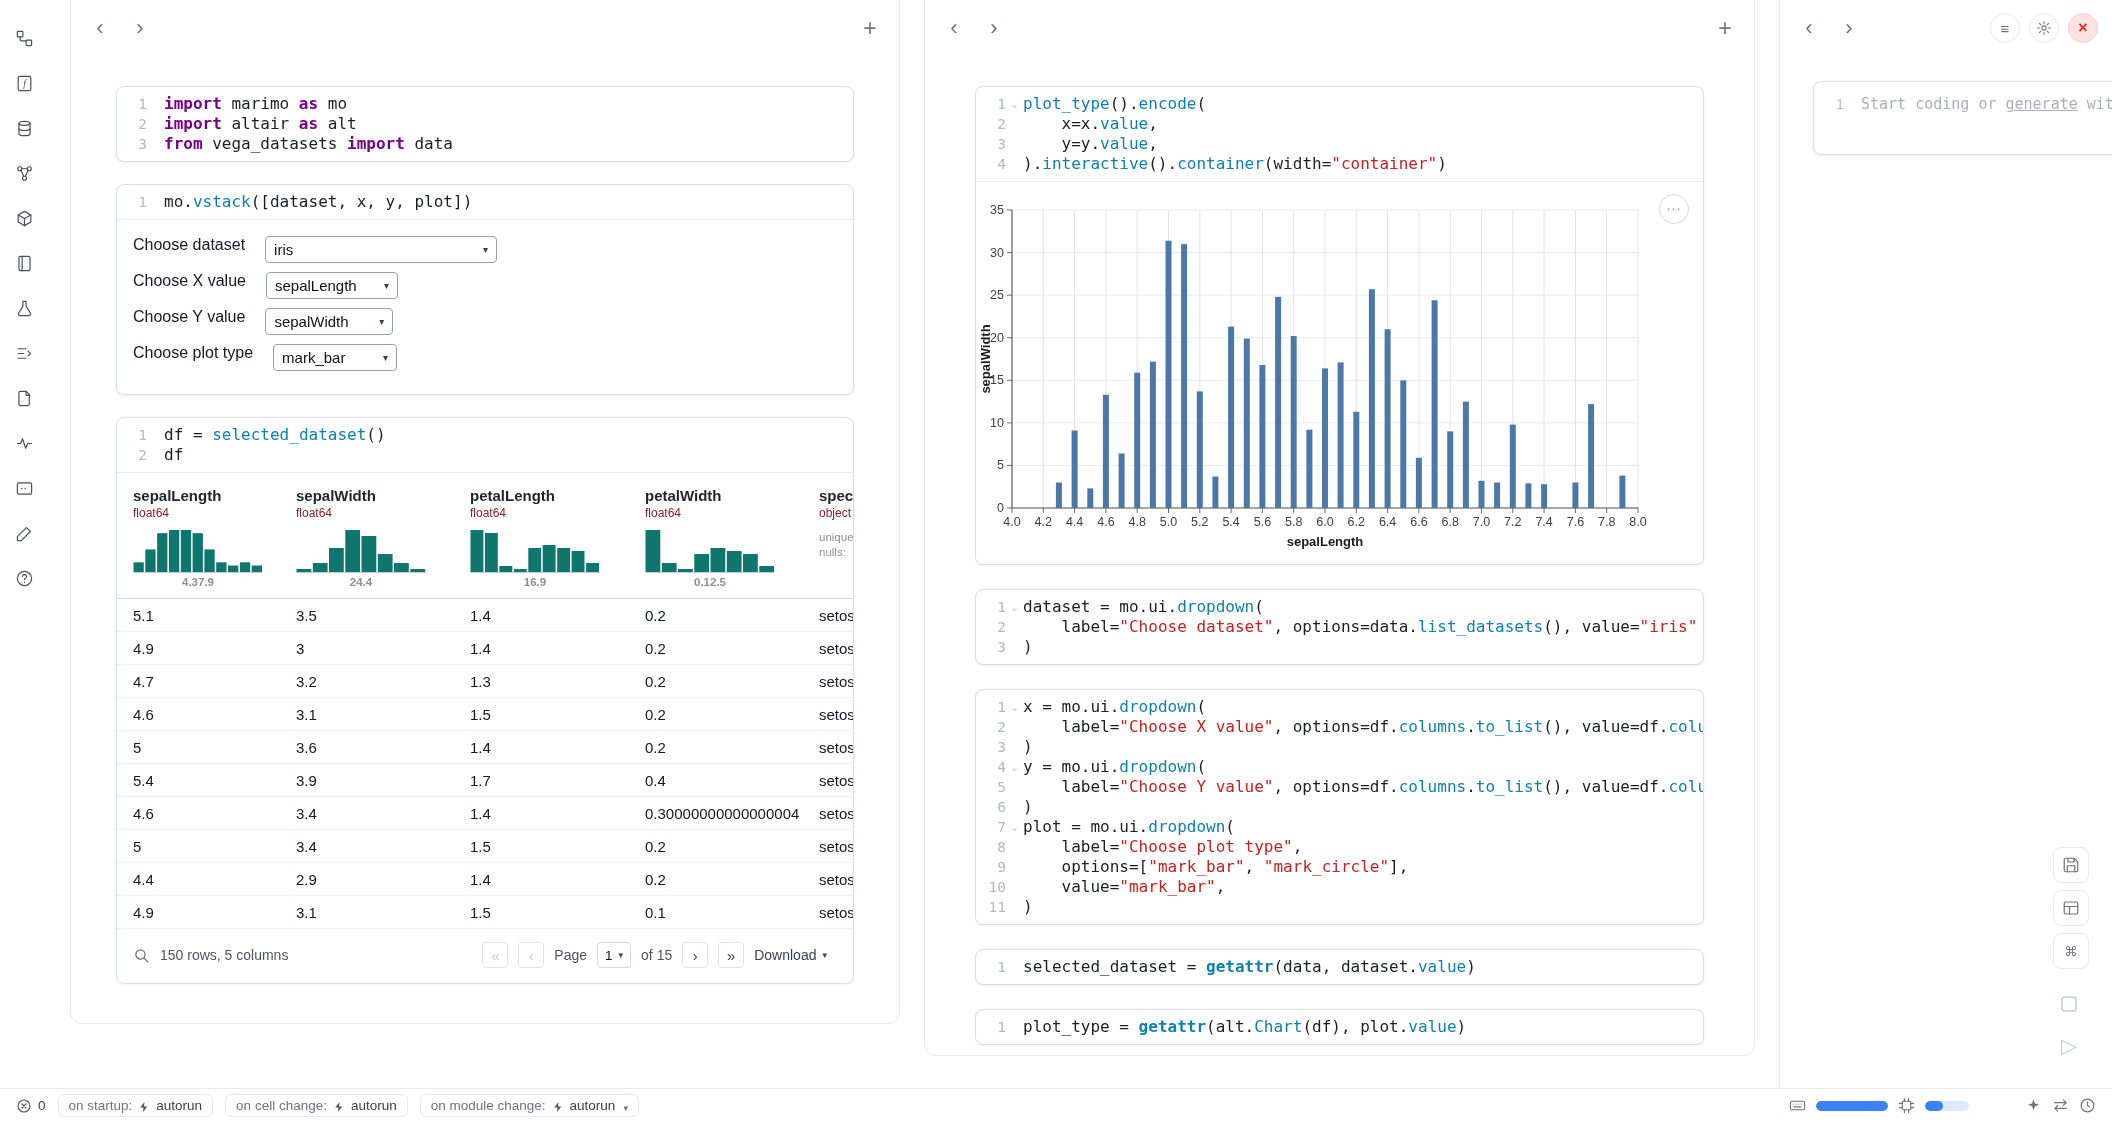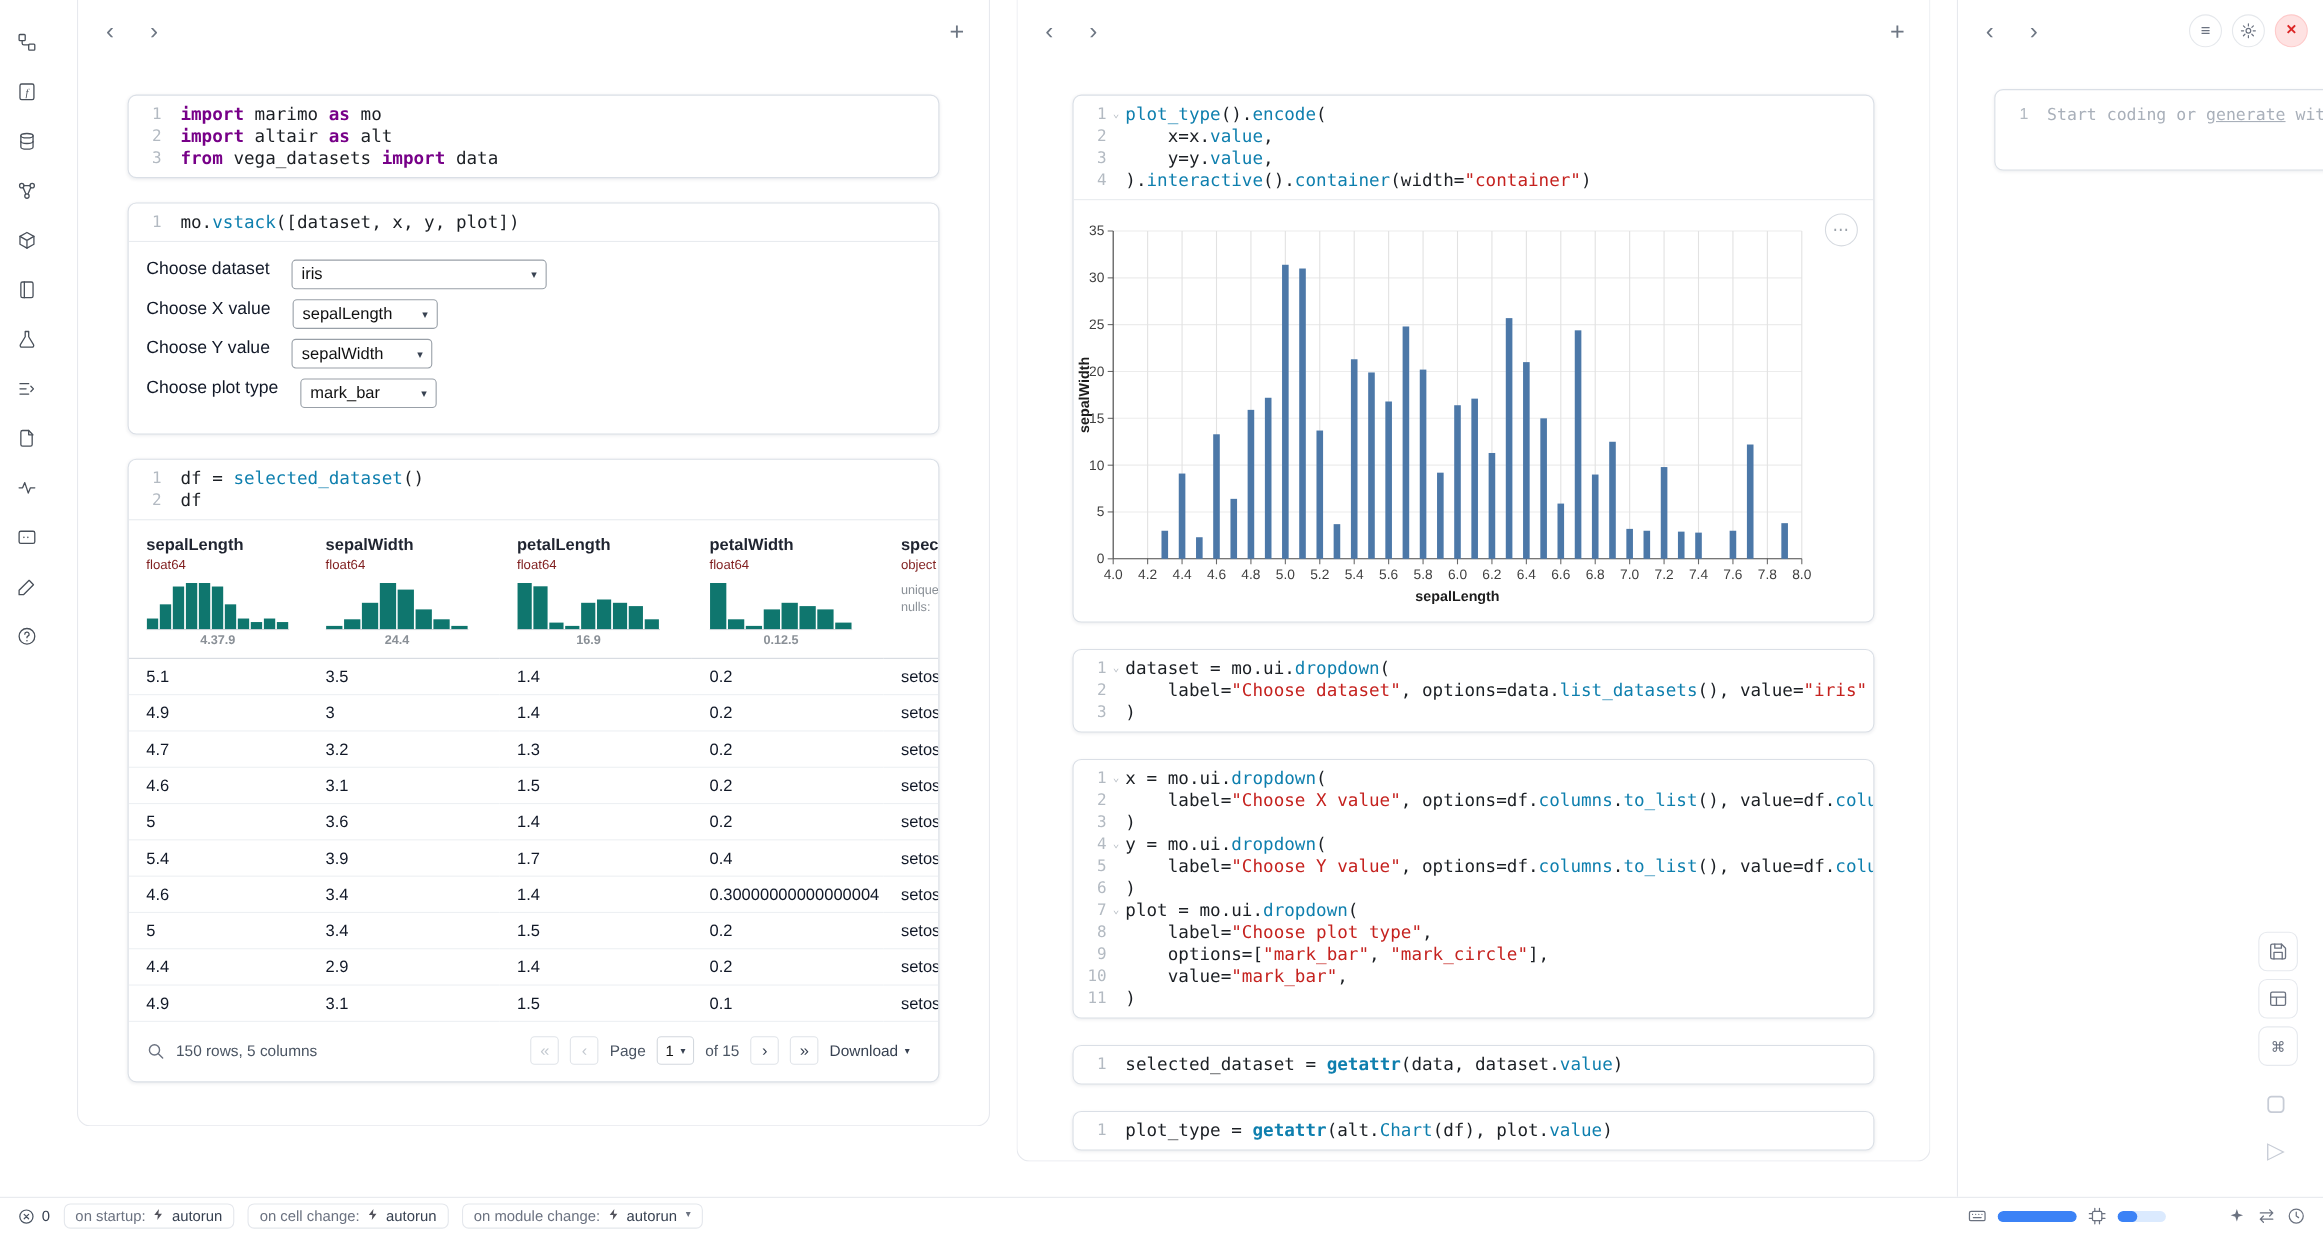--- a/index.html
+++ b/index.html
@@ -109,21 +109,21 @@
   .fab svg{width:18px;height:18px;stroke:#6b7280;stroke-width:1.6;fill:none;stroke-linecap:round;stroke-linejoin:round}
   .fab.ghost{border:none;width:40px;height:40px}
   .fab.ghost svg{width:24px;height:24px;stroke:#c7ccd6}
   .fab.ghost{color:#c7ccd6;font-size:21px}
 
   
   .status-bar{position:absolute;left:0;right:0;bottom:0;height:34px;border-top:1px solid #e7e9ee;
     background:#fff;display:flex;align-items:center;padding:0 16px;gap:12px;font-size:13.5px;color:#4b5563;z-index:5}
   .status-errors{display:flex;align-items:center;gap:6px;color:#374151;cursor:pointer}
   .status-errors svg{width:16px;height:16px;stroke:#4b5563;stroke-width:1.7;fill:none;stroke-linecap:round}
-  .chip{display:flex;align-items:flex-start;gap:6px;border:1px solid #e4e7ec;border-radius:6px;
+  .chip{display:flex;align-items:flex-end;gap:6px;border:1px solid #e4e7ec;border-radius:6px;
     padding:3px 10px;cursor:pointer;white-space:nowrap}
   .chip-label{color:#6b7280}
   .chip-value{color:#374151;font-weight:500}
   .chip .bolt{width:12px;height:12px}
   .chip-caret{font-size:9px;color:#6b7280;margin-left:2px}
   .sb-right{margin-left:auto;display:flex;align-items:center;gap:10px}
   .sb-icon{border:none;background:none;display:flex;align-items:center;justify-content:center;
     cursor:pointer;padding:0}
   .sb-icon svg{width:17px;height:17px;stroke:#6b7280;stroke-width:1.6;fill:none;stroke-linecap:round;stroke-linejoin:round}
   .meter{height:10px;border-radius:5px;background:#dbeafe;overflow:hidden}

